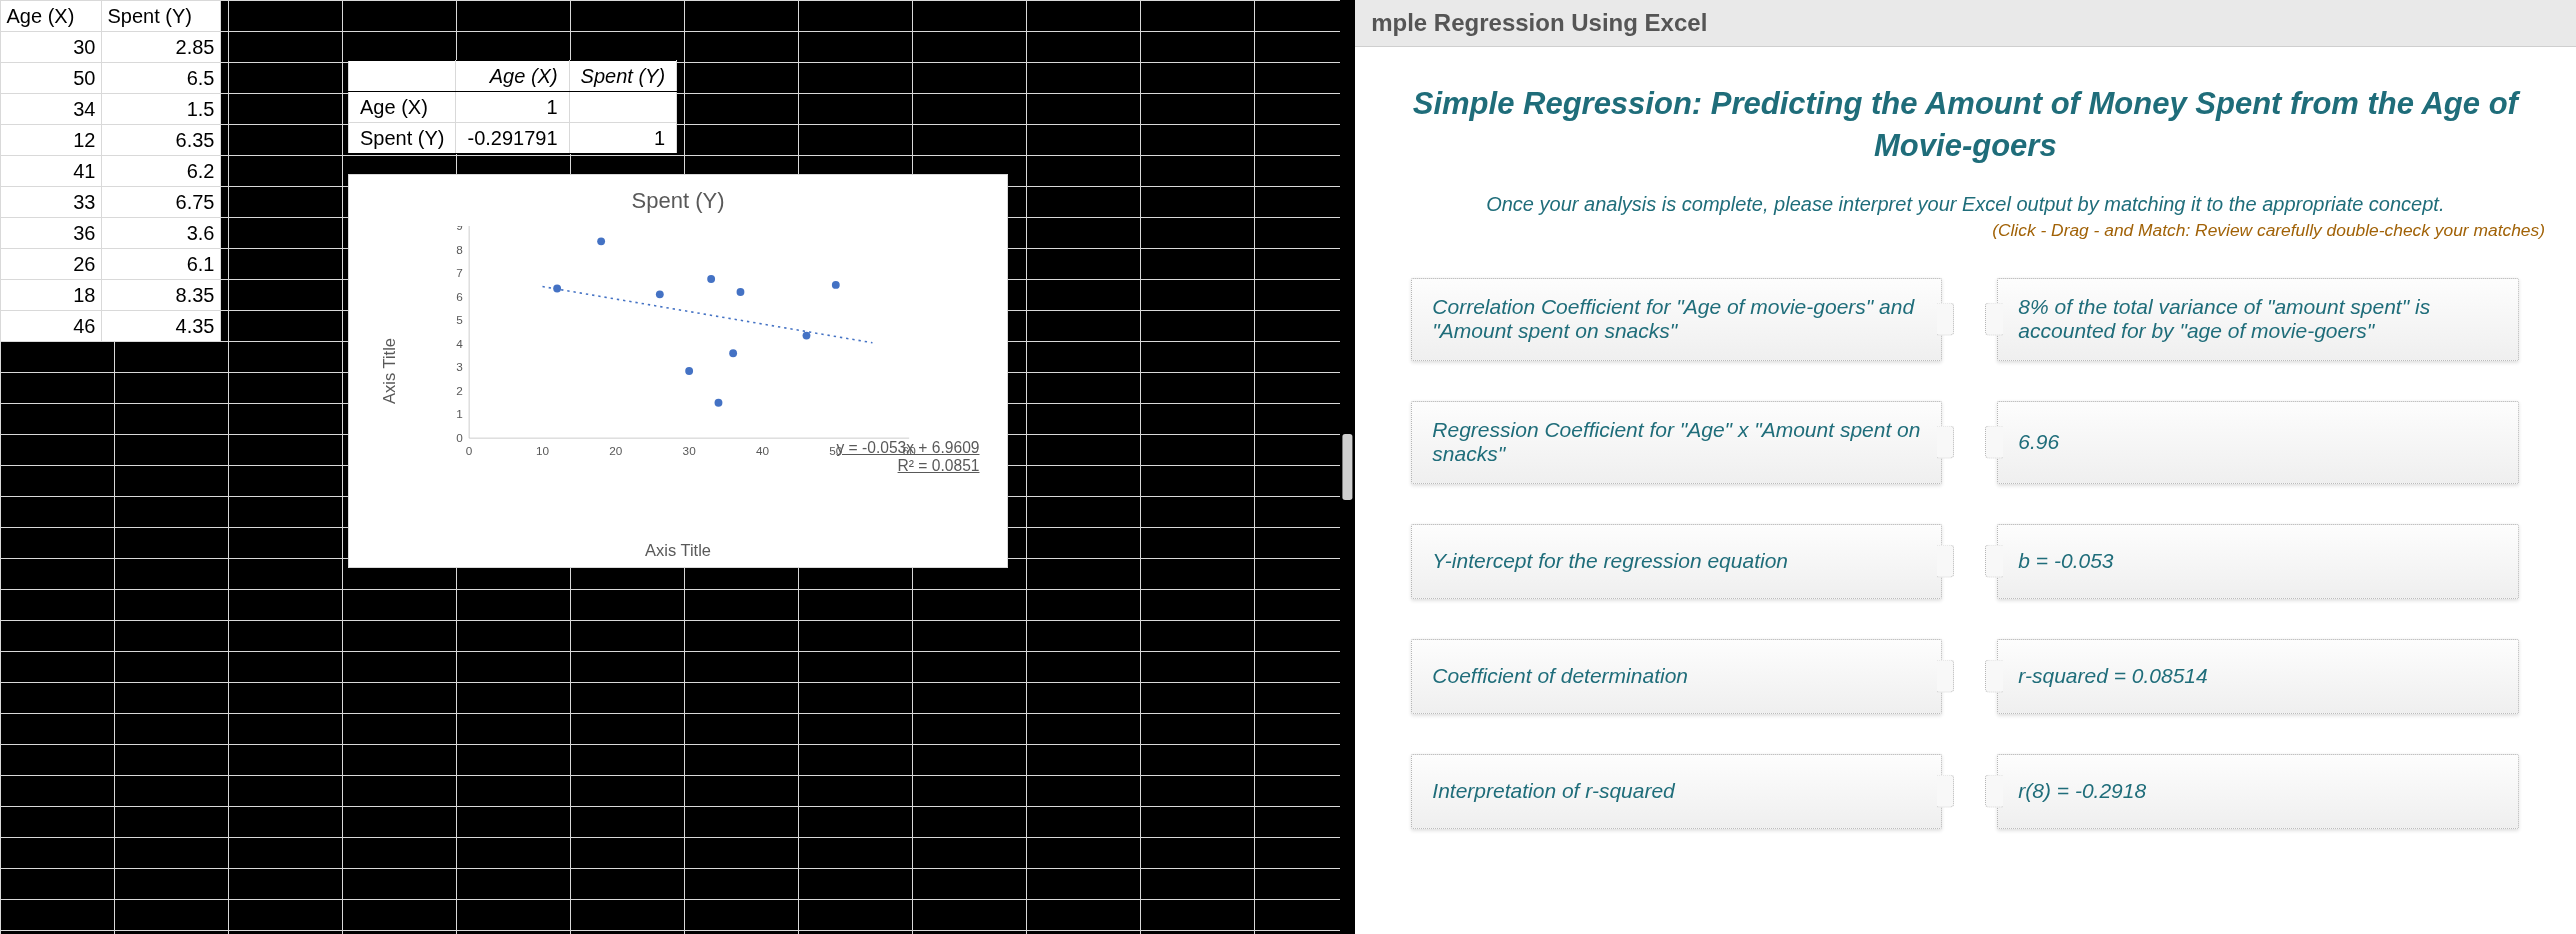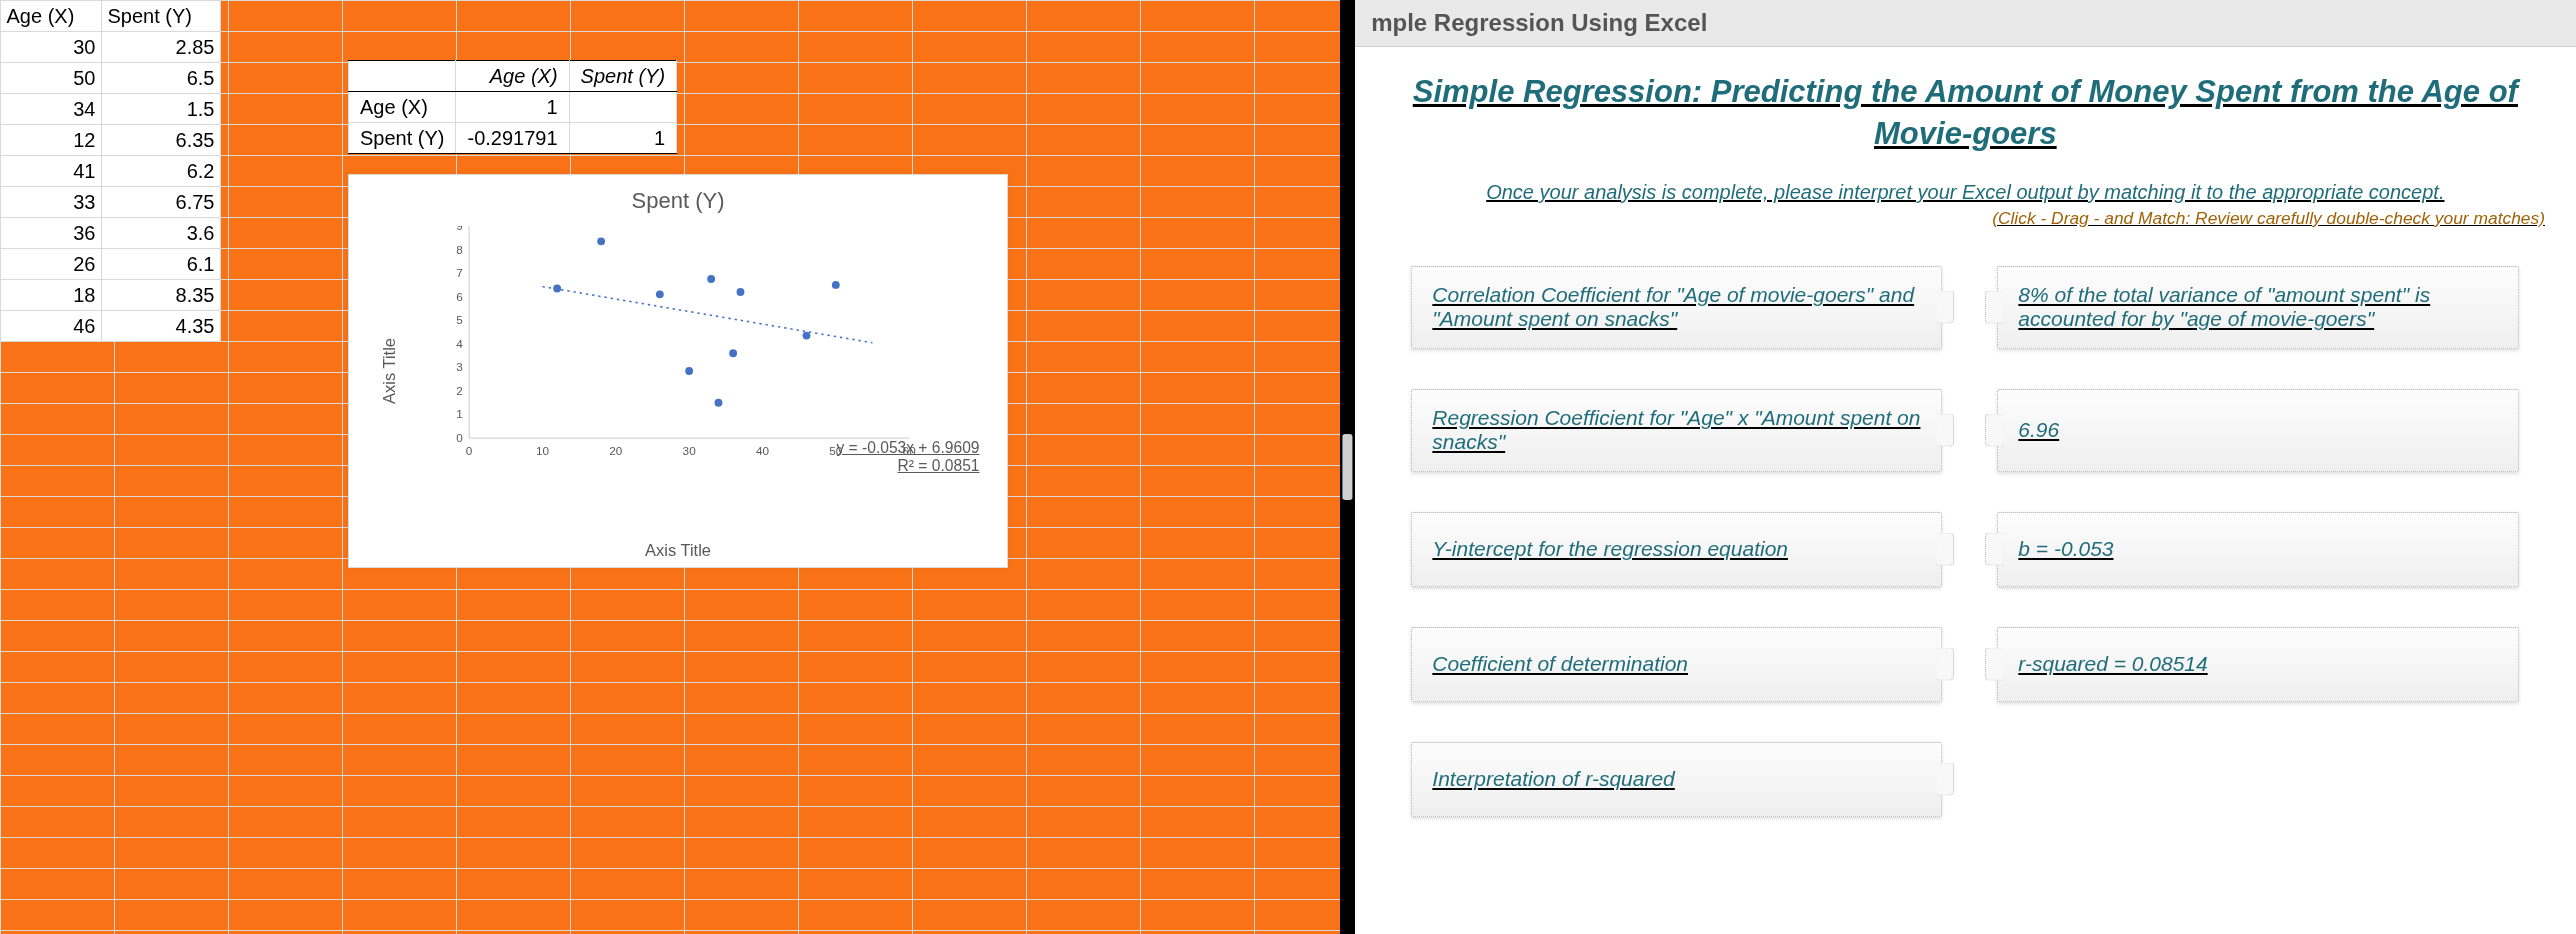--- a/index.html
+++ b/index.html
@@ -5,21 +5,21 @@
   * { box-sizing: border-box; margin: 0; padding: 0; }
   html, body { width: 100%; height: 100%; font-family: "Segoe UI", Arial, sans-serif; }
   body { display: flex; width: 2576px; height: 934px; overflow: hidden; background: #fff; }
 
   
   .excel {
     position: relative;
     width: 1340px;
     height: 100%;
     flex: none;
-    background: #f97316;
+    background: #000000;
     padding-left: 12px;
   }
   .sheet {
     position: absolute;
     top: 0; left: 0;
     border-collapse: collapse;
     font-size: 20px;
     color: #000;
   }
   .sheet th, .sheet td {
@@ -147,21 +147,21 @@
     position: relative;
   }
   .lesson-header {
     background: #e9e9e9;
     border-bottom: 0.9px solid #cfcfcf;
     font-size: 24px;
     font-weight: 600;
     color: #555;
     padding: 9.2px 16.5px;
   }
-  .lesson-body { padding: 24px 31px; text-decoration: underline; }
+  .lesson-body { padding: 36px 31px; }
   .lesson-title {
     text-align: center;
     font-size: 31px;
     font-style: italic;
     font-weight: 600;
     color: #1f6d7a;
     margin-bottom: 26px;
     line-height: 1.35;
   }
   .lesson-instr {
@@ -350,16 +350,17 @@
     <div class="matches" id="matches">
         <div class="card left">Correlation Coefficient for "Age of movie-goers" and "Amount spent on snacks"</div>
         <div class="card right">8% of the total variance of "amount spent" is accounted for by "age of movie-goers"</div>
         <div class="card left">Regression Coefficient for "Age" x "Amount spent on snacks"</div>
         <div class="card right">6.96</div>
         <div class="card left">Y-intercept for the regression equation</div>
         <div class="card right">b = -0.053</div>
         <div class="card left">Coefficient of determination</div>
         <div class="card right">r-squared = 0.08514</div>
         <div class="card left">Interpretation of r-squared</div>
+        <div class="card right">r(8) = -0.2918</div>
       </div>
   </div>
 </div>
 
 
 </body></html>

